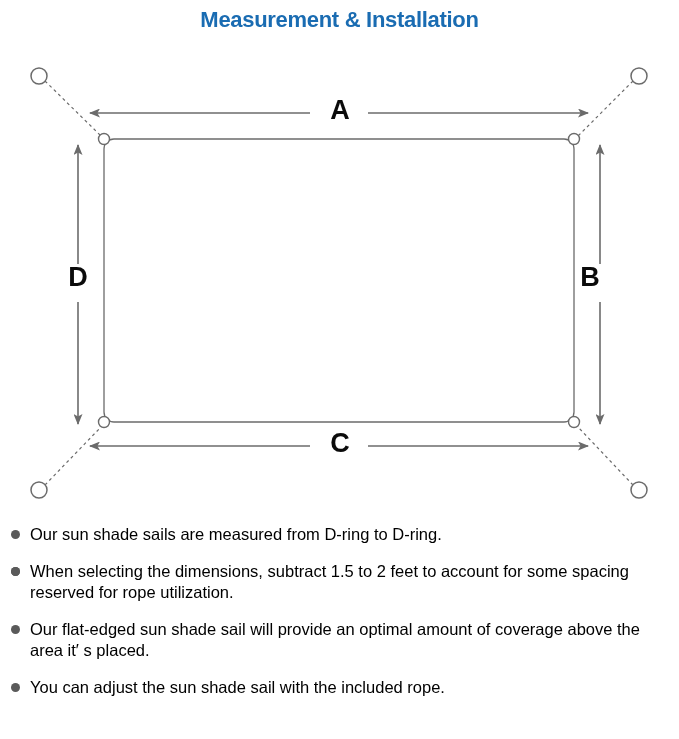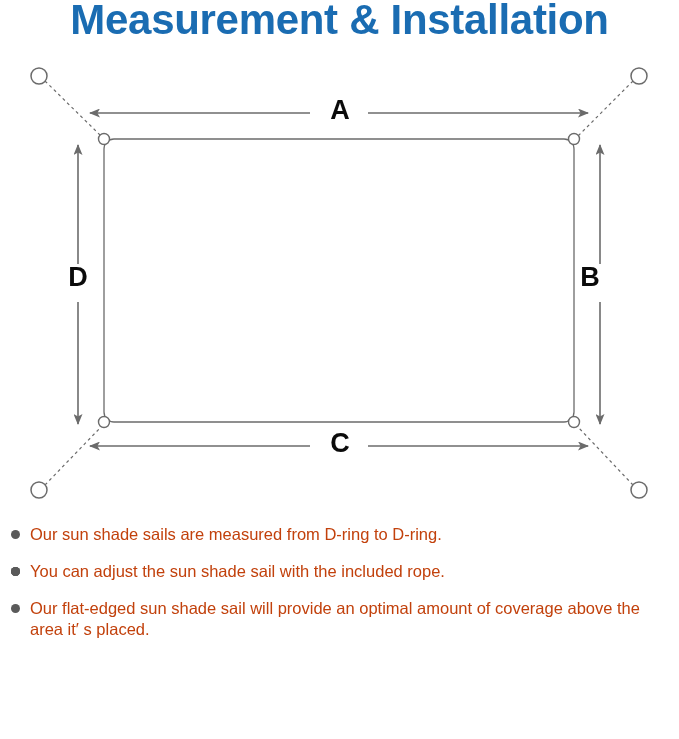--- a/index.html
+++ b/index.html
@@ -23,21 +23,21 @@
     background: #ffffff;
   }
 
   
   .title {
     position: absolute;
     left: 0;
     top: 0;
     width: 679px;
     text-align: center;
-    font-size: 42px;
+    font-size: 22px;
     font-weight: bold;
     letter-spacing: -0.3px;
     color: #1a6cb2;
     line-height: 40px;
   }
 
   
   .diagram {
     position: absolute;
     left: 0;
@@ -92,21 +92,21 @@
     top: 524px;
     width: 679px;
   }
   .note {
     position: relative;
     padding-left: 30px;
     padding-right: 6px;
     margin-bottom: 16px;
     font-size: 16.5px;
     line-height: 21px;
-    color: #c2410c;
+    color: #000000;
   }
   .note .bullet {
     position: absolute;
     left: 11px;
     top: 6px;
     width: 9px;
     height: 9px;
     border-radius: 50%;
     background: #5a5a5a;
   }
@@ -183,24 +183,25 @@
   <div class="notes">
     <div class="note">
       <span class="bullet"></span>
       <span>Our sun shade sails are measured from D-ring to D-ring.</span>
     </div>
     <div class="note">
       <span class="bullet"></span>
     </div>
     <div class="note">
       <span class="bullet"></span>
+      <span>When selecting the dimensions, subtract 1.5 to 2 feet to account for some spacing reserved for rope utilization.</span>
+    </div>
+    <div class="note">
+      <span class="bullet"></span>
+      <span>Our flat-edged sun shade sail will provide an optimal amount of coverage above the area it′ s placed.</span>
     </div>
     <div class="note">
       <span class="bullet"></span>
       <span>You can adjust the sun shade sail with the included rope.</span>
     </div>
-    <div class="note">
-      <span class="bullet"></span>
-      <span>Our flat-edged sun shade sail will provide an optimal amount of coverage above the area it′ s placed.</span>
-    </div>
   </div>
 
 </div>
 
 </body></html>

